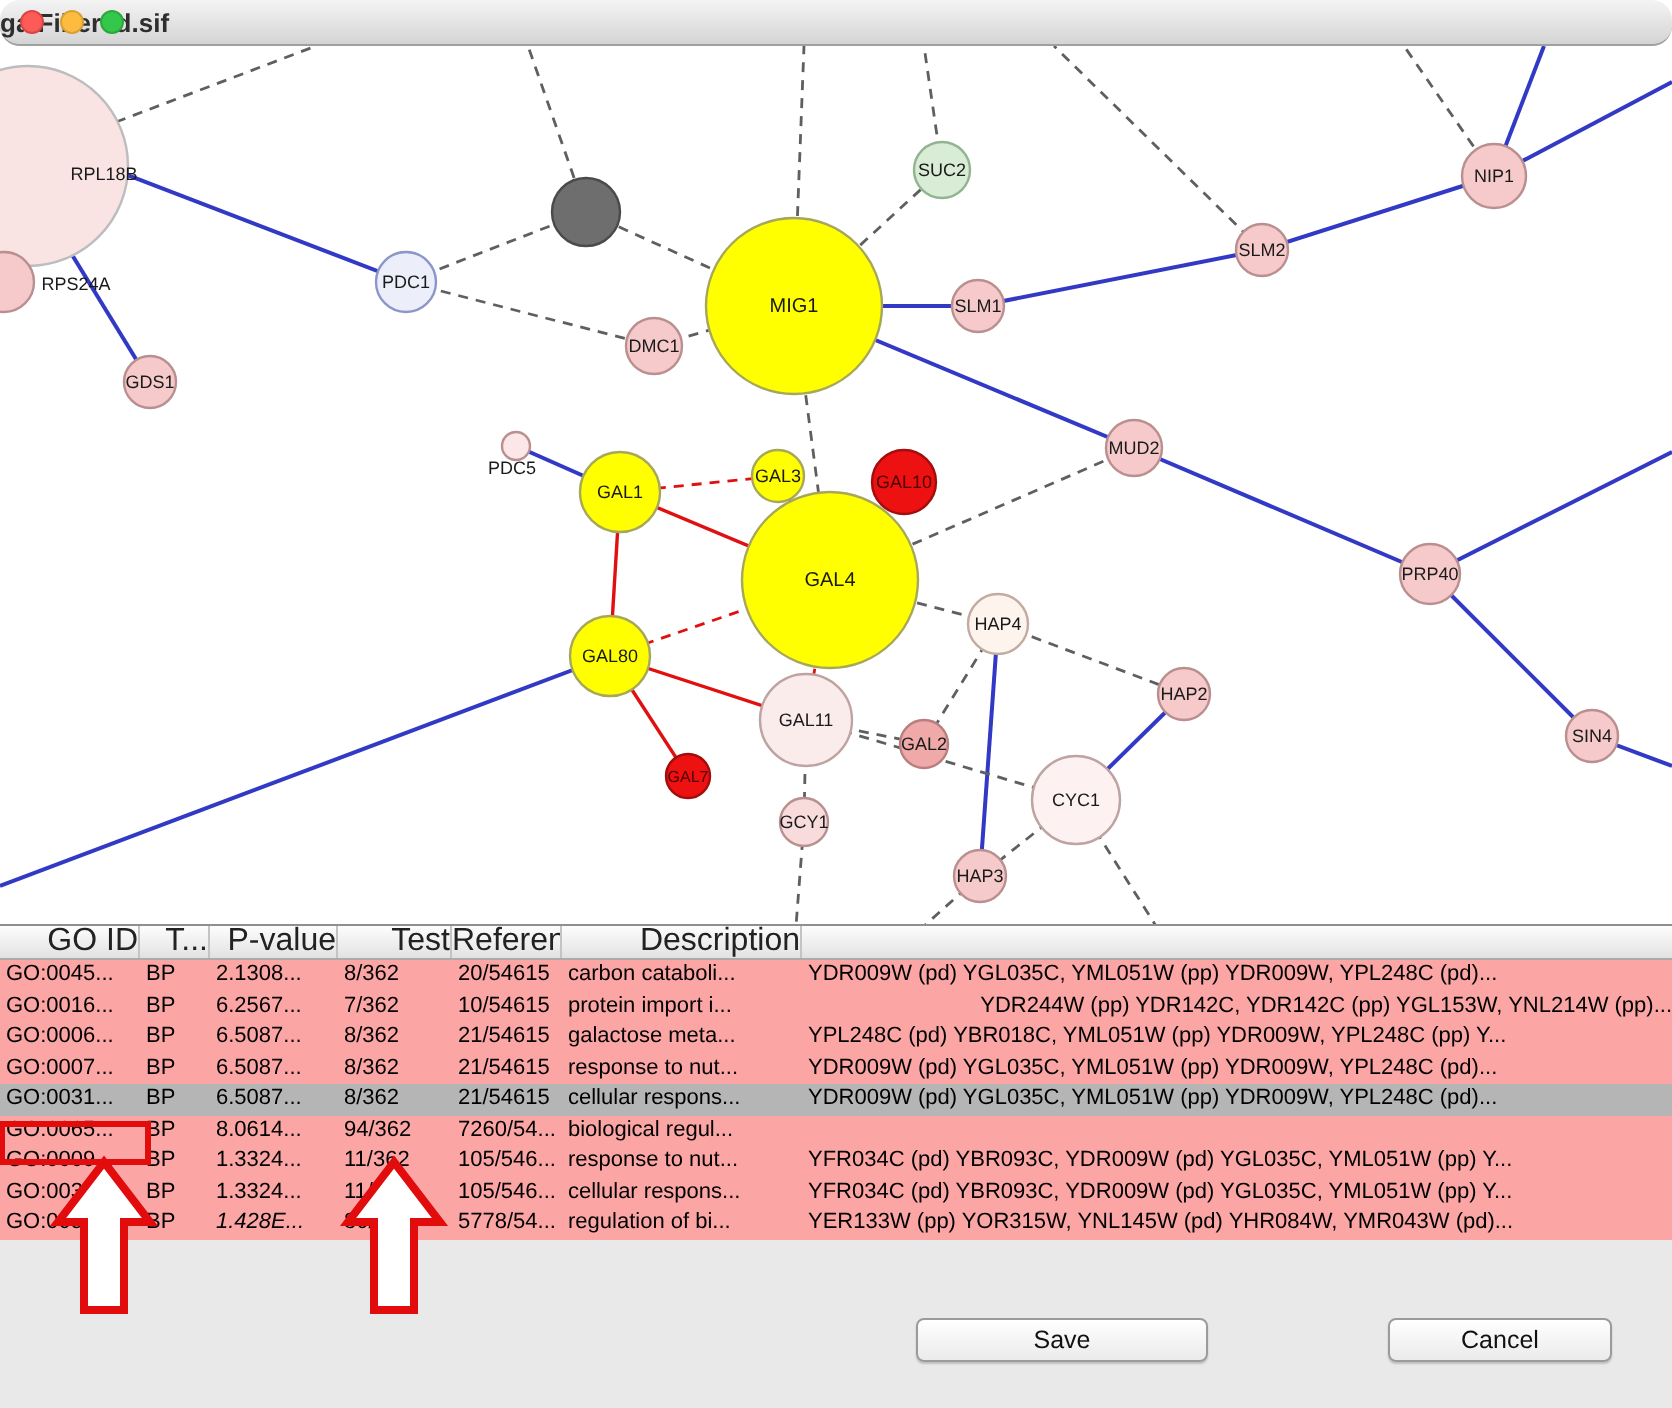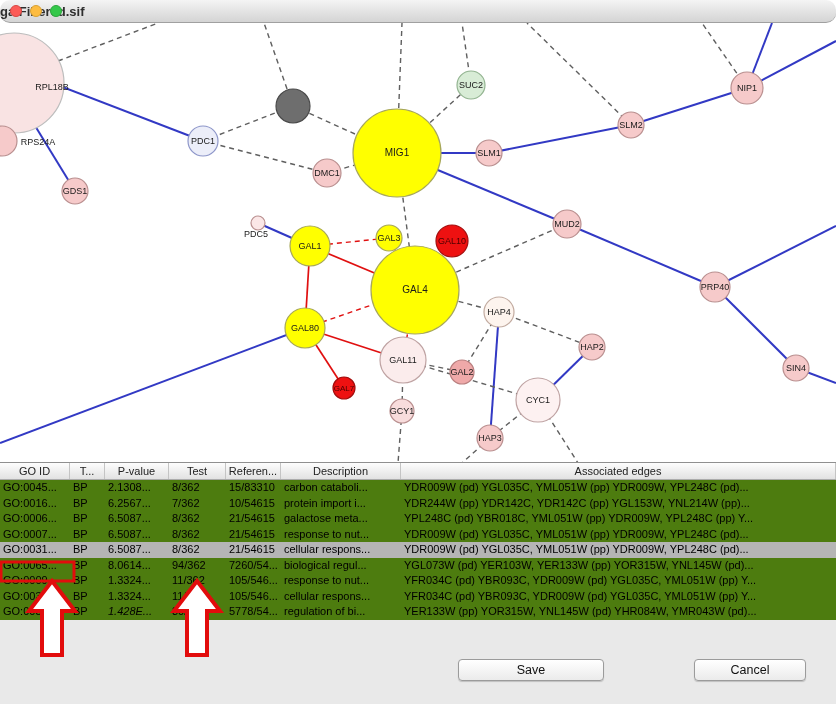--- a/index.html
+++ b/index.html
@@ -19,23 +19,23 @@
   .light.green{background:#34c84a;border:1px solid #2ca73c;}
   .light.inactive{background:#dcdcdc;border:1px solid #b0b0b0;}
   .top-window{height:462px;background:#ffffff;}
   #graph-svg{display:block;background:#ffffff;}
   .bottom-window{
     position:absolute;top:462px;left:0;width:836px;height:242px;
     background:#e9e9e9;border-top:1px solid #8f8f8f;box-sizing:border-box;
   }
   .bottom-window .titlebar{height:24px;font-weight:normal;color:#4c4c4c;}
   .thead{display:flex;height:16px;background:linear-gradient(#fdfdfd,#e2e2e2);border-bottom:1px solid #ababab;}
-  .th{box-sizing:border-box;border-right:1px solid #c4c4c4;font-size:11px;text-align:center;
+  .th{box-sizing:border-box;border-right:1px solid #c4c4c4;font-size:16px;text-align:right;
       line-height:16px;color:#222;overflow:hidden;white-space:nowrap;}
-  .tbody{background:#4d7c0f;height:140px;overflow:hidden;}
+  .tbody{background:#fca5a5;height:140px;overflow:hidden;}
   .tr{display:flex;height:15.5px;}
   .tr.selected{background:#b5b5b5;}
   .td{box-sizing:border-box;padding-left:3px;font-size:11px;line-height:15.5px;
       white-space:nowrap;overflow:hidden;color:#000;}
   .mac-btn{
     position:absolute;height:22px;border:1px solid #9b9b9b;border-radius:4px;
     background:linear-gradient(#ffffff,#ebebeb);font-family:"Liberation Sans",sans-serif;
     font-size:12.5px;color:#111;box-shadow:0 1px 1px rgba(0,0,0,0.18);
   }
   .btn-save{left:458px;top:196px;width:146px;}
@@ -162,40 +162,39 @@
 </div>
 
 <div class="bottom-window">
   <div class="thead" id="thead">
       <div class="th" style="width: 70px;">GO ID</div>
       <div class="th" style="width: 35px;">T...</div>
       <div class="th" style="width: 64px;">P-value</div>
       <div class="th" style="width: 57px;">Test</div>
       <div class="th" style="width: 55px;">Referen...</div>
       <div class="th" style="width: 120px;">Description</div>
-      <div class="th" style="width: 435px;">Associated edges</div>
     </div>
   <div class="tbody" id="tbody">
       <div class="tr">
         <div class="td" style="width: 70px;">GO:0045...</div>
         <div class="td" style="width: 35px;">BP</div>
         <div class="td" style="width: 64px;">2.1308...</div>
         <div class="td" style="width: 57px;">8/362</div>
-        <div class="td" style="width: 55px;">15/83310</div>
+        <div class="td" style="width: 55px;">20/54615</div>
         <div class="td" style="width: 120px;">carbon cataboli...</div>
         <div class="td" style="width: 435px;">YDR009W (pd) YGL035C, YML051W (pp) YDR009W, YPL248C (pd)...</div>
       </div>
       <div class="tr">
         <div class="td" style="width: 70px;">GO:0016...</div>
         <div class="td" style="width: 35px;">BP</div>
         <div class="td" style="width: 64px;">6.2567...</div>
         <div class="td" style="width: 57px;">7/362</div>
         <div class="td" style="width: 55px;">10/54615</div>
         <div class="td" style="width: 120px;">protein import i...</div>
-        <div class="td" style="width: 435px;">YDR244W (pp) YDR142C, YDR142C (pp) YGL153W, YNL214W (pp)...</div>
+        <div class="td" style="width: 435px; text-align: right;">YDR244W (pp) YDR142C, YDR142C (pp) YGL153W, YNL214W (pp)...</div>
       </div>
       <div class="tr">
         <div class="td" style="width: 70px;">GO:0006...</div>
         <div class="td" style="width: 35px;">BP</div>
         <div class="td" style="width: 64px;">6.5087...</div>
         <div class="td" style="width: 57px;">8/362</div>
         <div class="td" style="width: 55px;">21/54615</div>
         <div class="td" style="width: 120px;">galactose meta...</div>
         <div class="td" style="width: 435px;">YPL248C (pd) YBR018C, YML051W (pp) YDR009W, YPL248C (pp) Y...</div>
       </div>
@@ -217,21 +216,20 @@
         <div class="td" style="width: 120px;">cellular respons...</div>
         <div class="td" style="width: 435px;">YDR009W (pd) YGL035C, YML051W (pp) YDR009W, YPL248C (pd)...</div>
       </div>
       <div class="tr">
         <div class="td" style="width: 70px;">GO:0065...</div>
         <div class="td" style="width: 35px;">BP</div>
         <div class="td" style="width: 64px;">8.0614...</div>
         <div class="td" style="width: 57px;">94/362</div>
         <div class="td" style="width: 55px;">7260/54...</div>
         <div class="td" style="width: 120px;">biological regul...</div>
-        <div class="td" style="width: 435px;">YGL073W (pd) YER103W, YER133W (pp) YOR315W, YNL145W (pd)...</div>
       </div>
       <div class="tr">
         <div class="td" style="width: 70px;">GO:0009...</div>
         <div class="td" style="width: 35px;">BP</div>
         <div class="td" style="width: 64px;">1.3324...</div>
         <div class="td" style="width: 57px;">11/362</div>
         <div class="td" style="width: 55px;">105/546...</div>
         <div class="td" style="width: 120px;">response to nut...</div>
         <div class="td" style="width: 435px;">YFR034C (pd) YBR093C, YDR009W (pd) YGL035C, YML051W (pp) Y...</div>
       </div>

